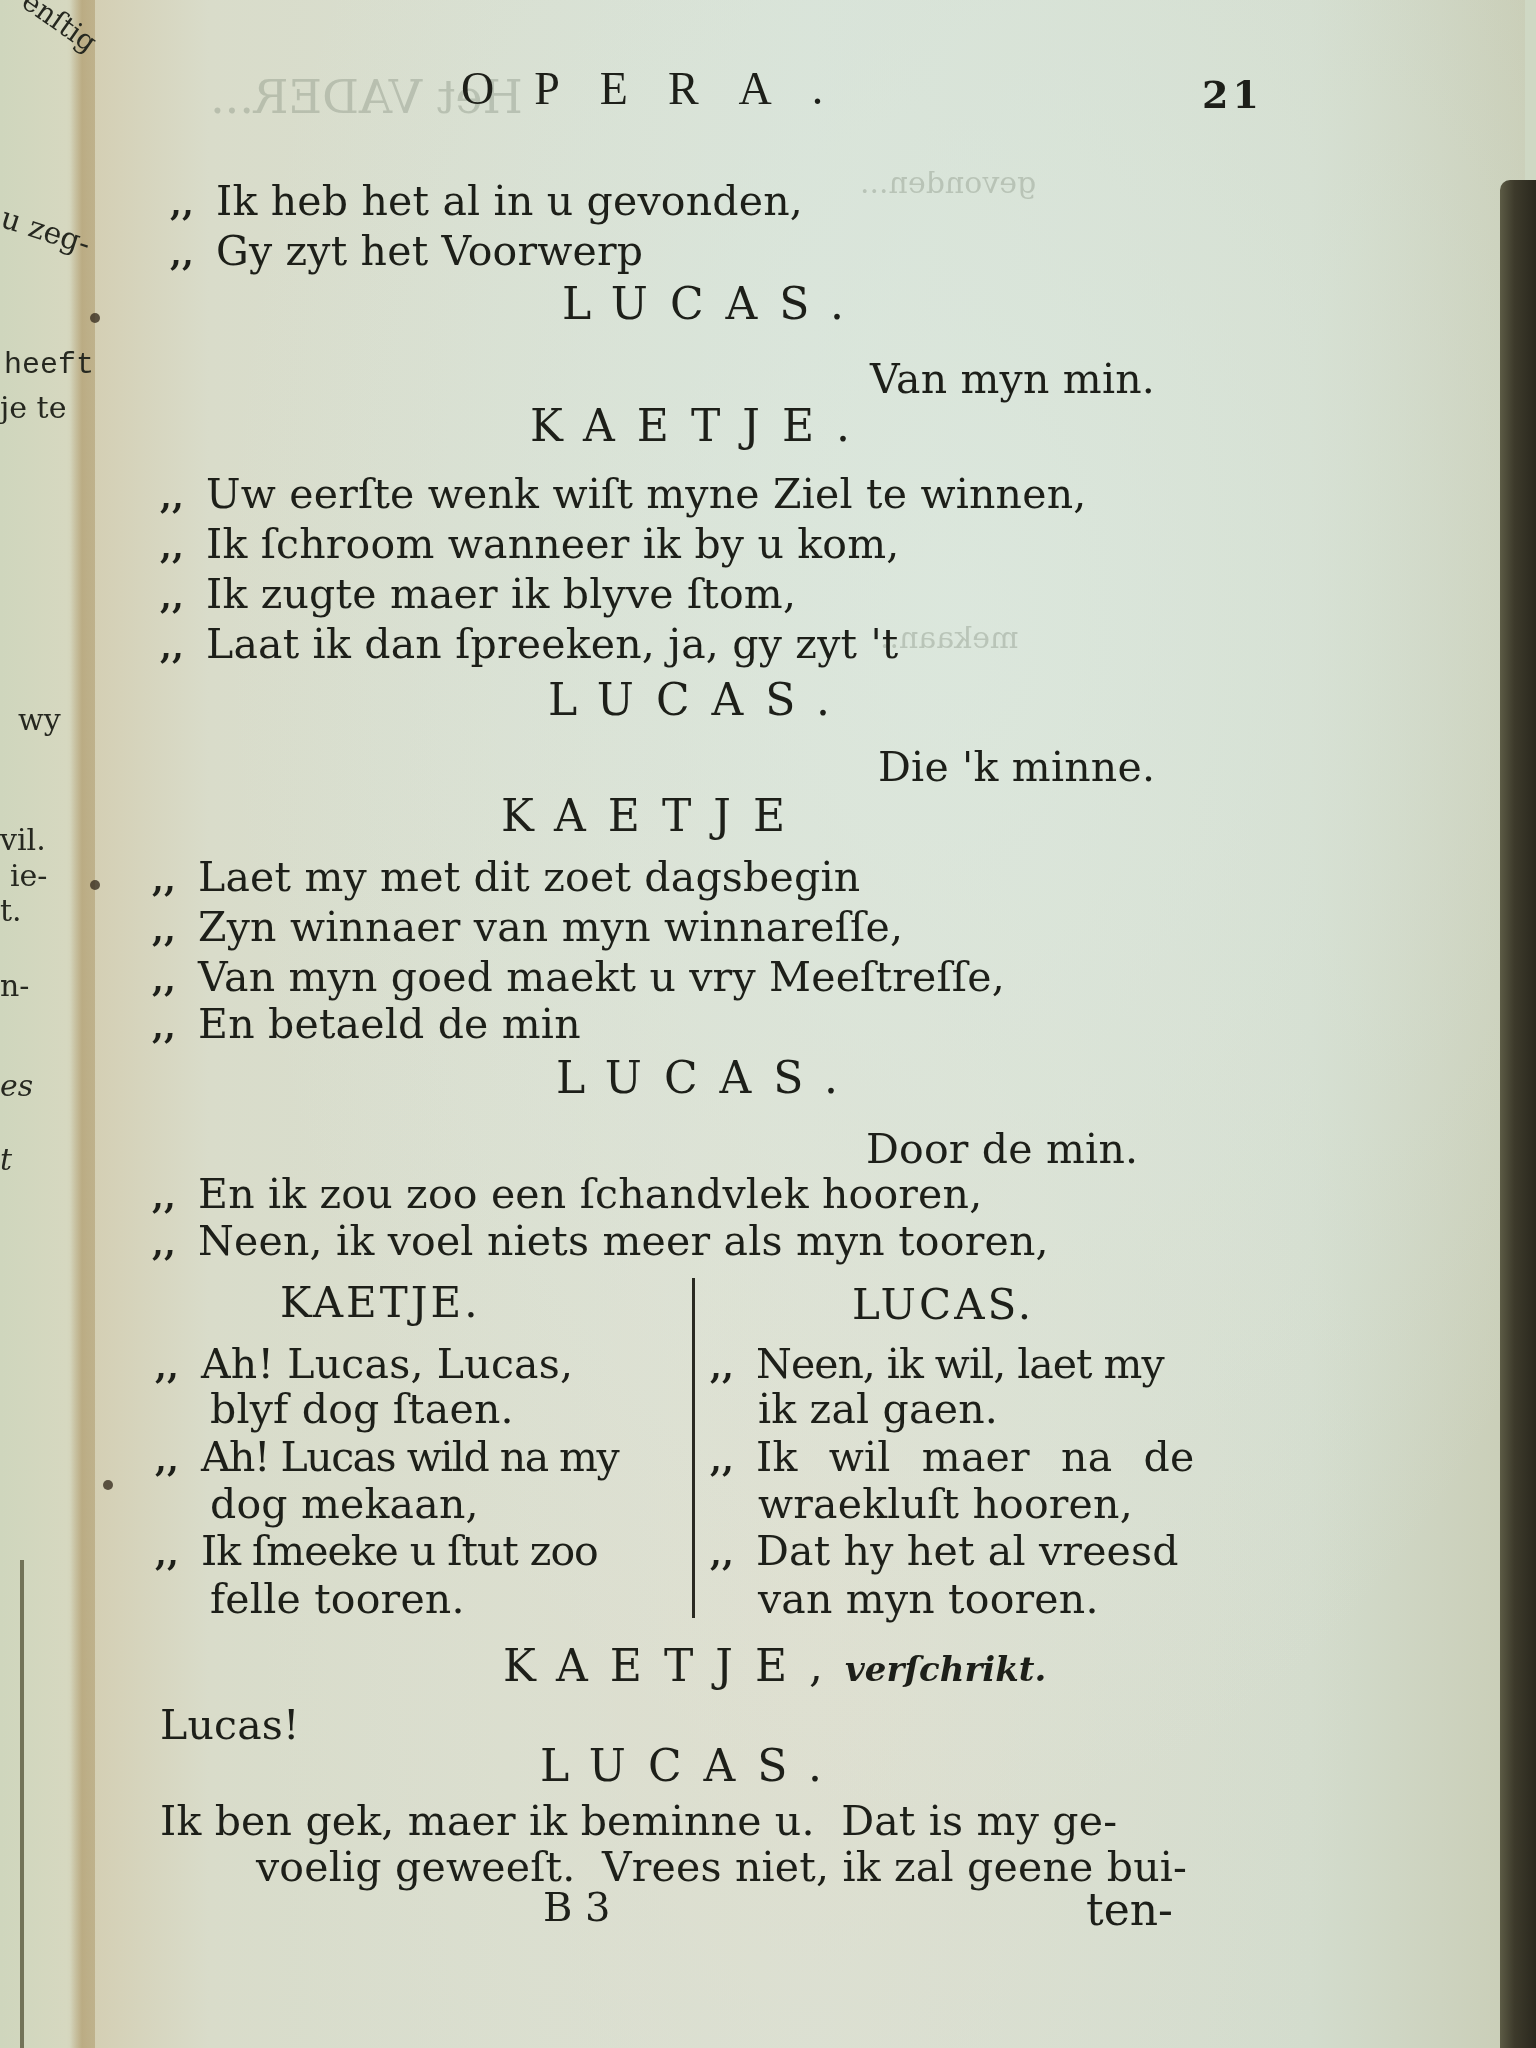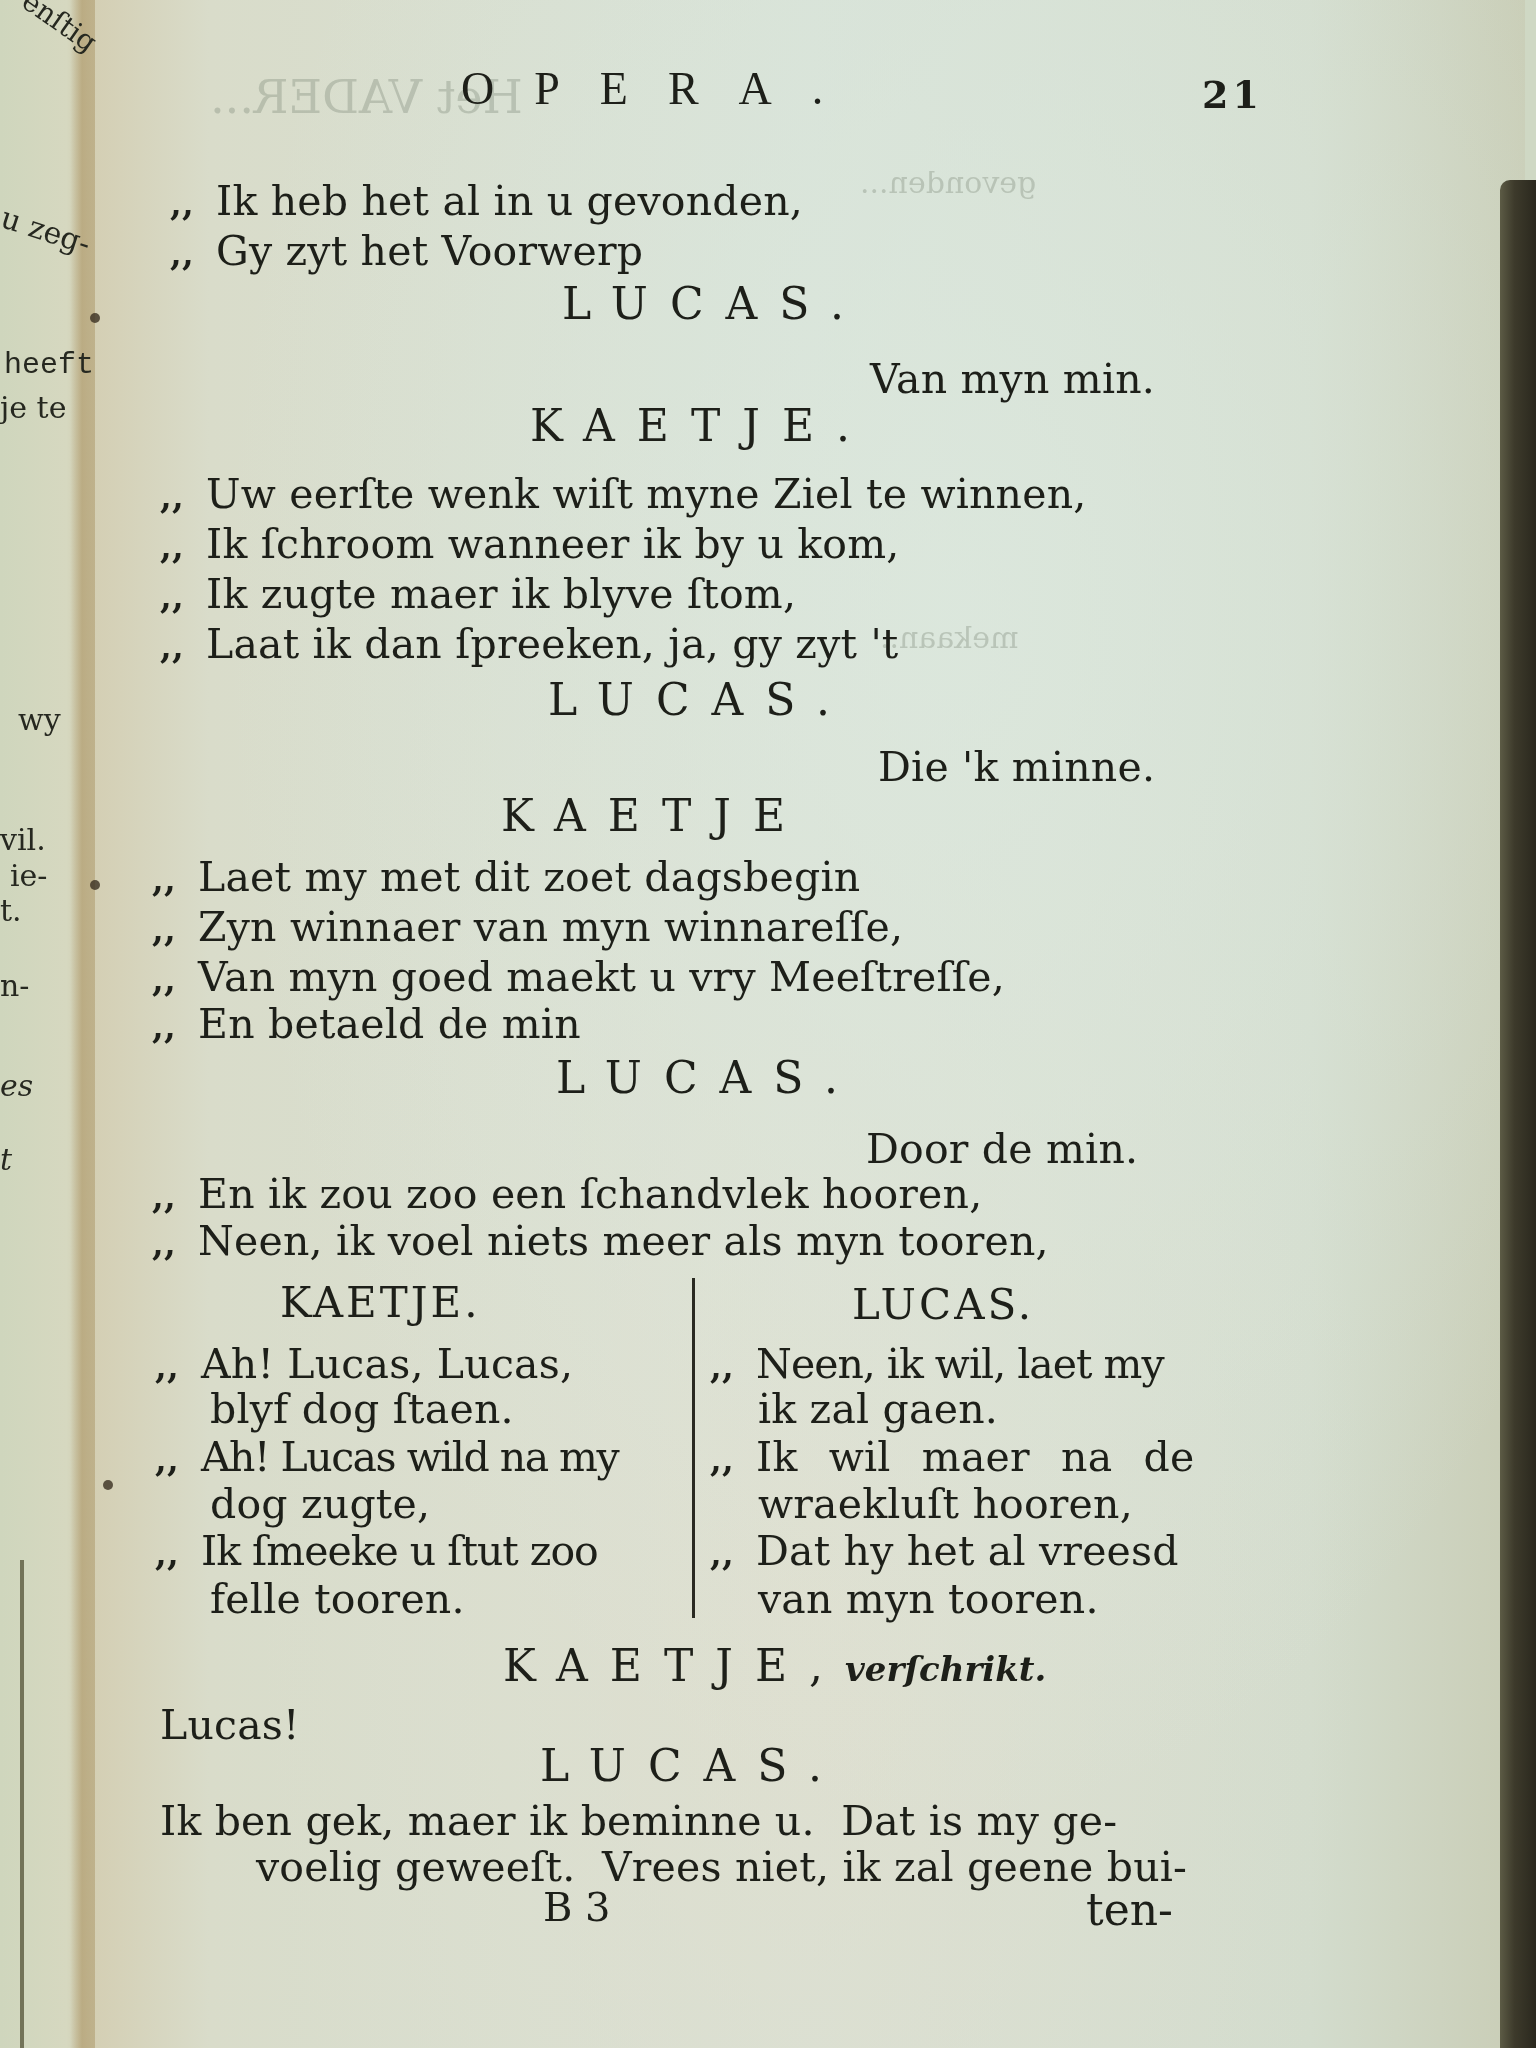--- a/index.html
+++ b/index.html
@@ -115,21 +115,21 @@
   <div class="ln" style="left:866px;top:1120px;">Door de min.</div>
   <div class="ln" style="left:152px;top:1165px;"><span class="q">,,</span><span>En ik zou zoo een ſchandvlek hooren,</span></div>
   <div class="ln" style="left:152px;top:1212px;"><span class="q">,,</span><span>Neen, ik voel niets meer als myn tooren,</span></div>
 
   <div class="col-divider"></div>
 
   <div class="speaker-small" style="left:280px;top:1278px;">KAETJE.</div>
   <div class="ln" style="left:155px;top:1335px;"><span class="q">,,</span><span>Ah! Lucas, Lucas,</span></div>
   <div class="ln" style="left:210px;top:1380px;">blyf dog ſtaen.</div>
   <div class="ln" style="left:155px;top:1428px;"><span class="q">,,</span><span style="letter-spacing:-1.5px;">Ah! Lucas wild na my</span></div>
-  <div class="ln" style="left:210px;top:1475px;">dog zugte,</div>
+  <div class="ln" style="left:210px;top:1475px;">dog mekaan,</div>
   <div class="ln" style="left:155px;top:1522px;"><span class="q">,,</span><span style="letter-spacing:-1px;">Ik ſmeeke u ſtut zoo</span></div>
   <div class="ln" style="left:210px;top:1570px;">felle tooren.</div>
 
   <div class="speaker-small" style="left:852px;top:1280px;">LUCAS.</div>
   <div class="ln" style="left:710px;top:1335px;"><span class="q">,,</span><span style="letter-spacing:-1px;">Neen, ik wil, laet my</span></div>
   <div class="ln" style="left:758px;top:1380px;">ik zal gaen.</div>
   <div class="ln" style="left:710px;top:1428px;"><span class="q">,,</span><span style="word-spacing:18px;">Ik wil maer na de</span></div>
   <div class="ln" style="left:758px;top:1475px;">wraekluſt hooren,</div>
   <div class="ln" style="left:710px;top:1522px;"><span class="q">,,</span><span>Dat hy het al vreesd</span></div>
   <div class="ln" style="left:758px;top:1570px;">van myn tooren.</div>

